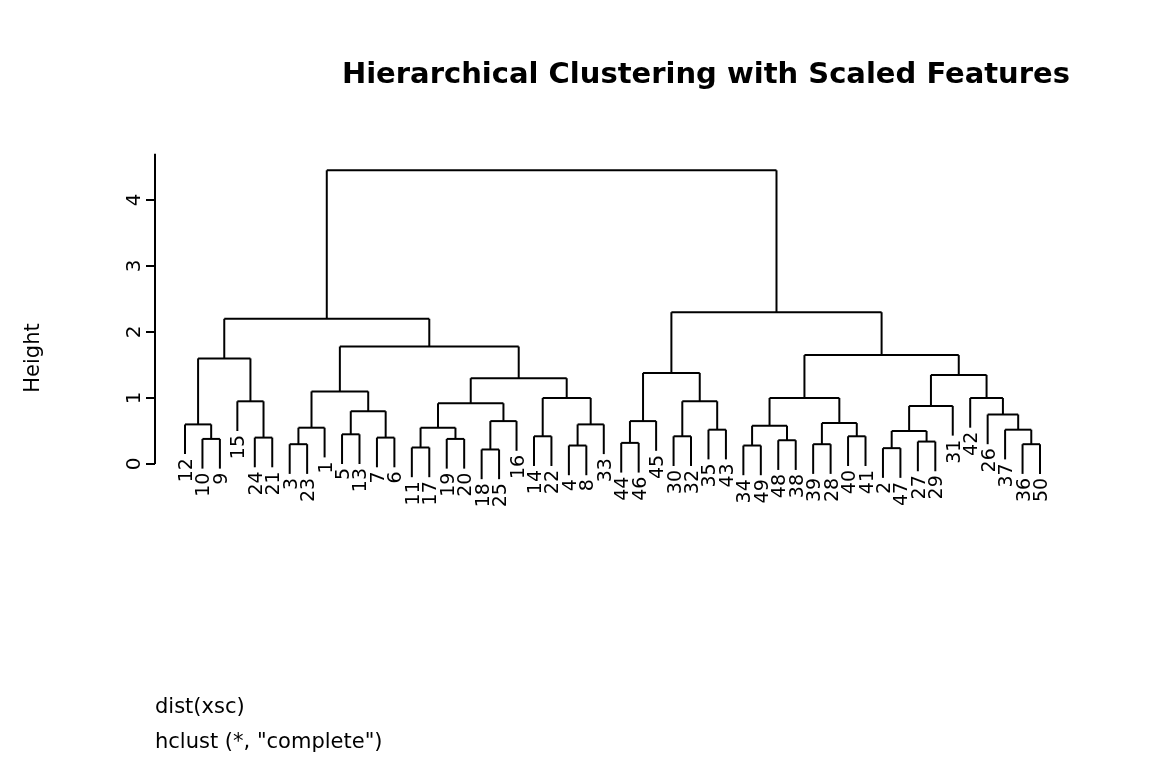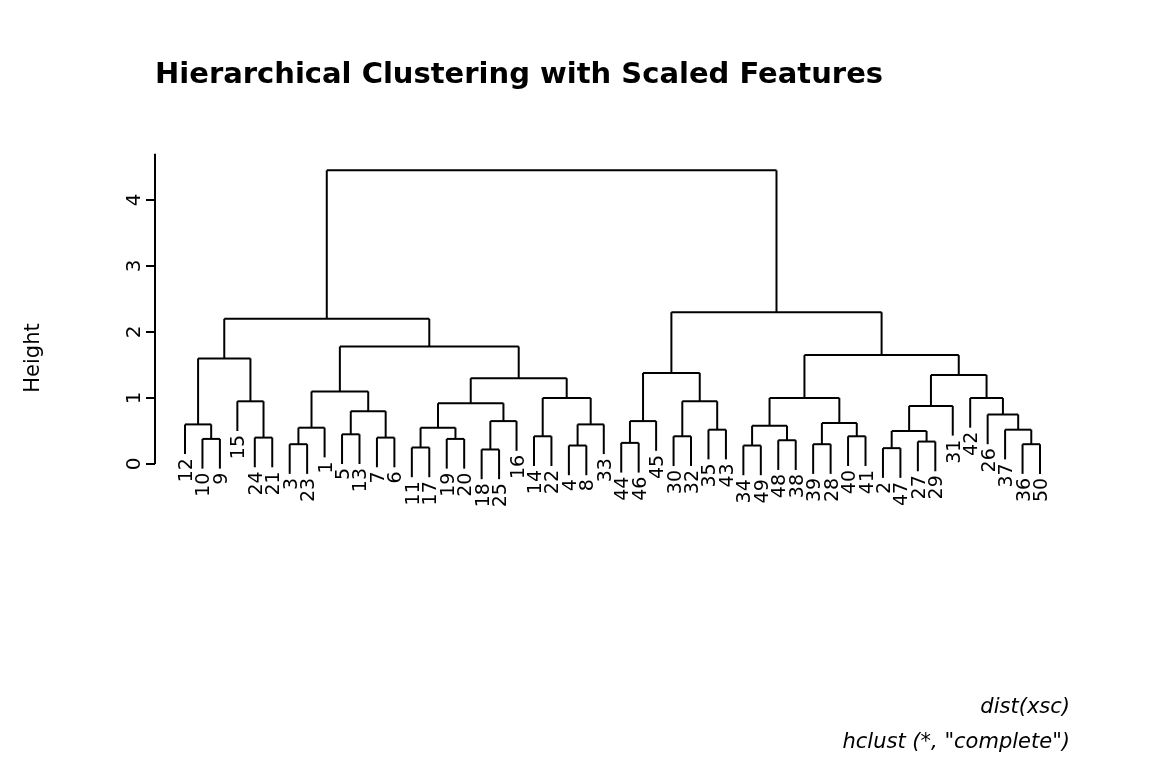--- a/index.html
+++ b/index.html
@@ -1,29 +1,29 @@
 <!DOCTYPE html>
 <html><head>
 <meta charset="utf-8">
 <style>
   html,body{margin:0;padding:0;}
   body{
     width:1152px;height:768px;position:relative;background:#ffffff;
     font-family:"DejaVu Sans", sans-serif;color:#000;overflow:hidden;
   }
   .plot-title{
-    position:absolute;left:155px;top:56px;width:915px;text-align:left;
+    position:absolute;left:155px;top:56px;width:915px;text-align:right;
     font-size:29px;font-weight:bold;letter-spacing:0px;
   }
   .y-label{
     position:absolute;left:-28px;top:346px;width:120px;text-align:center;
     font-size:21px;transform:rotate(-90deg);
   }
   .x-sub{
-    position:absolute;left:155px;width:915px;text-align:right;font-size:21px;font-style:italic;
+    position:absolute;left:155px;width:915px;text-align:left;font-size:21px;
   }
   .x-sub.l1{top:694px;}
   .x-sub.l2{top:729px;}
   svg{position:absolute;left:0;top:0;}
   svg line{stroke:#000;stroke-width:2;fill:none;}
   svg text{font-family:"DejaVu Sans", sans-serif;fill:#000;}
 </style>
 </head>
 <body>
 

